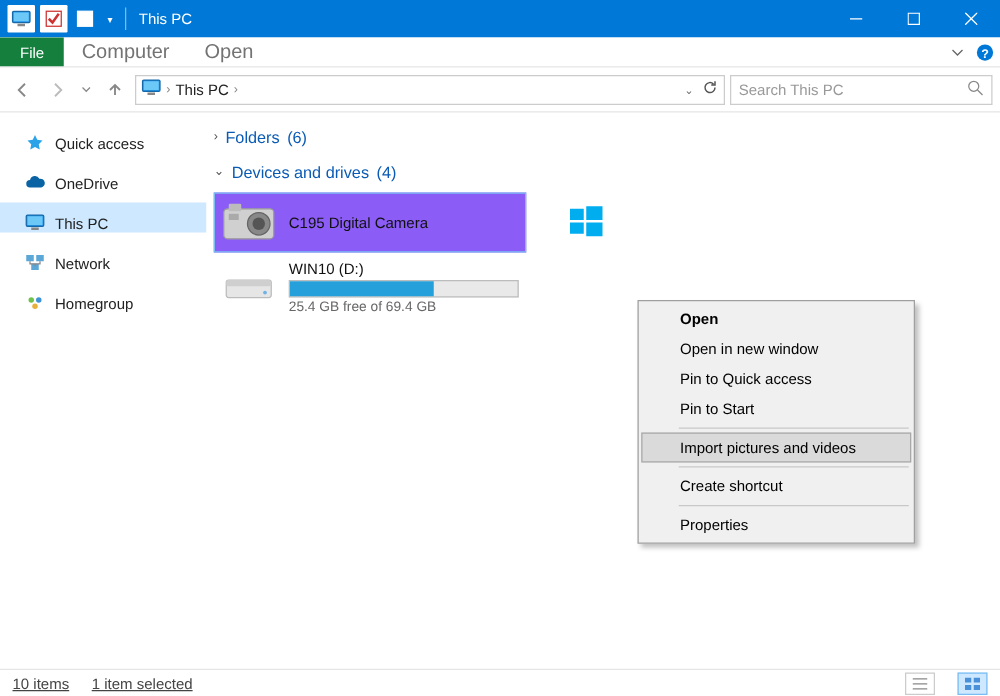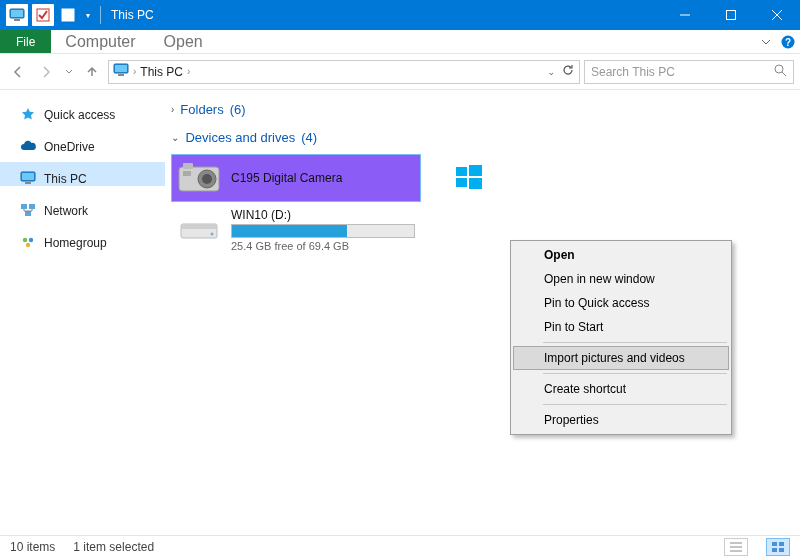--- a/index.html
+++ b/index.html
@@ -57,21 +57,21 @@
 .drive .dfree { font-size: 11px; color: #666; }
 
 
 .context-menu { position: absolute; left: 345px; top: 150px; width: 222px; background: #f0f0f0; border: 1px solid #a0a0a0; box-shadow: 3px 3px 4px rgba(0,0,0,0.25); padding: 2px; z-index: 10; }
 .cm-item { height: 24px; display: flex; align-items: center; padding-left: 30px; font-size: 12px; color: #000; border: 1px solid transparent; }
 .cm-item.bold { font-weight: 600; }
 .cm-item.highlight { background: #dadada; border: 1px solid #a8a8a8; }
 .cm-sep { height: 1px; background: #c8c8c8; margin: 3px 2px 3px 30px; }
 
 
-.statusbar { height: 22px; border-top: 1px solid #e5e5e5; display: flex; align-items: center; padding: 0 10px; gap: 18px; font-size: 12px; color: #444; }
+.statusbar { height: 22px; border-top: 1px solid #e5e5e5; display: flex; align-items: center; padding: 0 10px; gap: 18px; font-size: 12px; color: #444; text-decoration: underline; }
 .statusbar .flex { flex: 1; }
 .statusbar .viewbtn { width: 24px; height: 18px; border: 1px solid #ccc; display: flex; align-items: center; justify-content: center; }
 </style>
 </head>
 <body>
 
 <div class="titlebar">
   <div class="qat">
     <div class="qat-icon">
       <svg width="16" height="14" viewBox="0 0 16 14">

